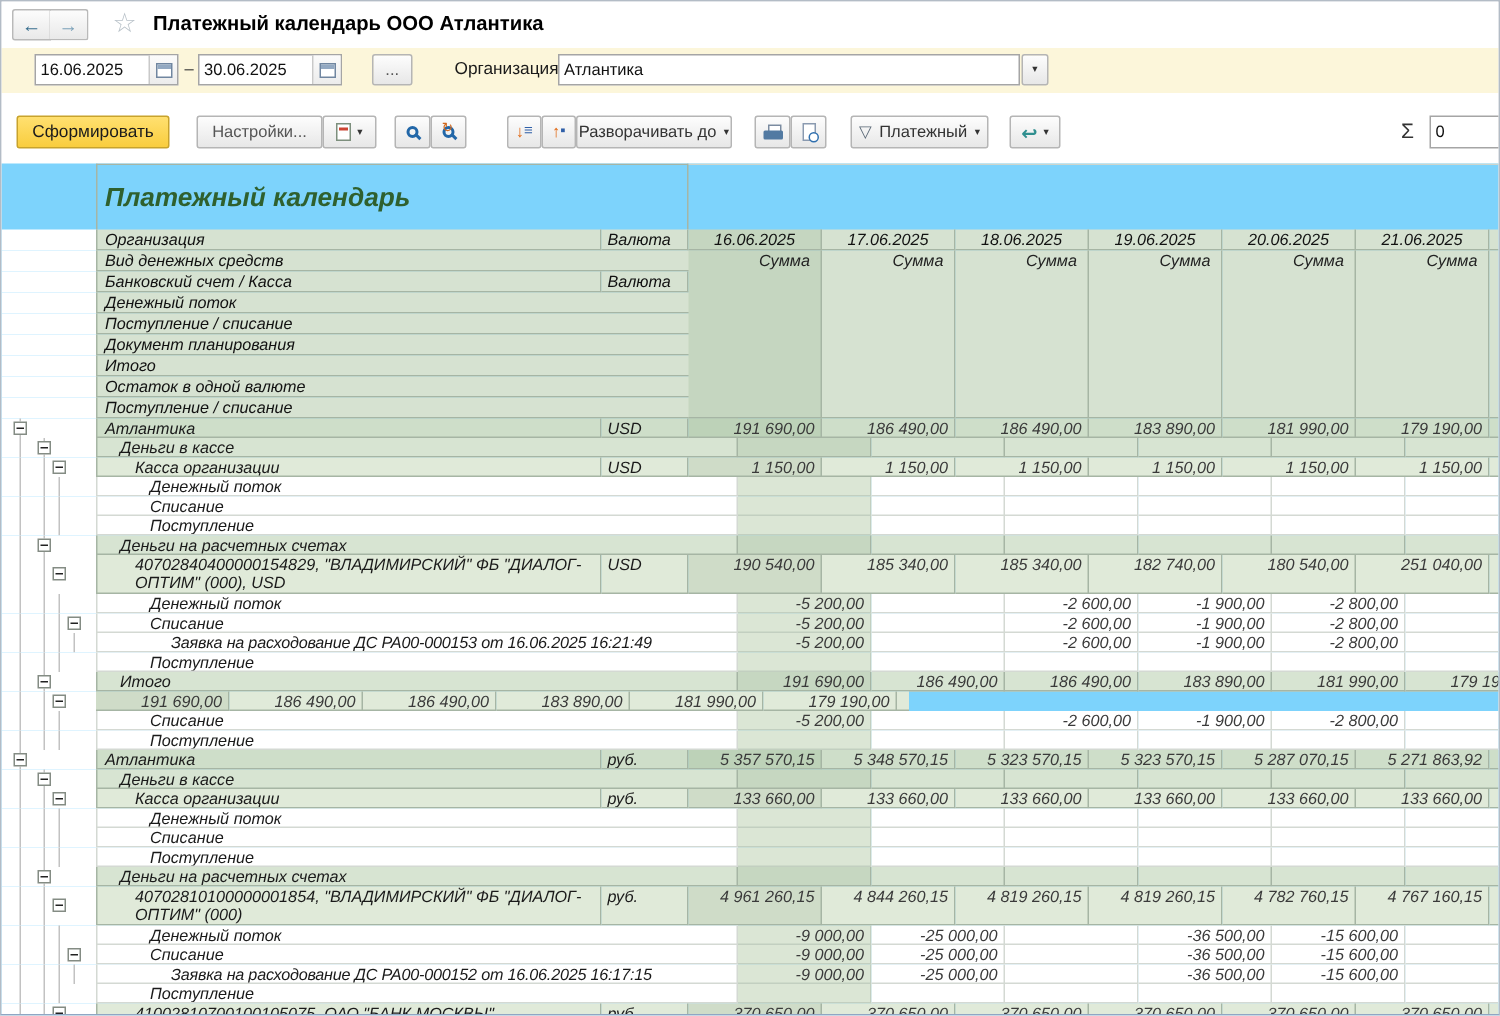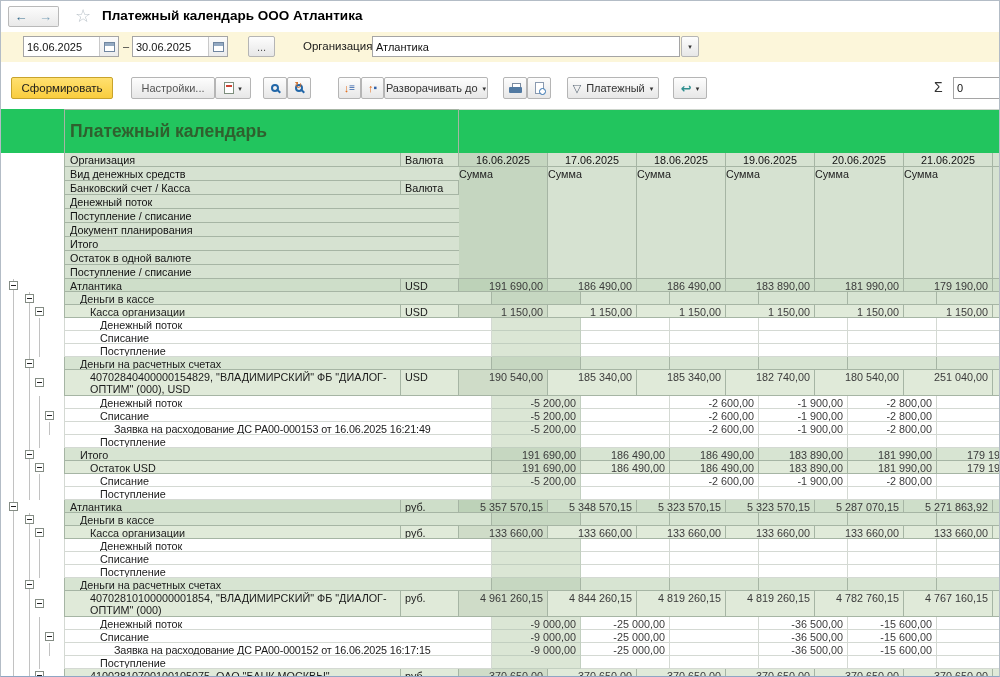--- a/index.html
+++ b/index.html
@@ -62,39 +62,39 @@
   .ic-print::after{content:"";position:absolute;left:0;bottom:0;width:13px;height:6px;background:#527aa2;border-radius:1px;}
   .ic-preview{width:9px;height:12px;background:#fff;border:1px solid #8a9ab0;position:relative;}
   .ic-preview::after{content:"";position:absolute;right:-3px;bottom:-2px;width:5px;height:5px;border:1.5px solid #2f6fae;border-radius:50%;background:#fff;}
   .btn-send{left:566px;width:92px;gap:5px;font-size:11px;}
   .funnel{font-size:11px;color:#5c6a78;line-height:1;}
   .btn-reply{left:672px;width:34px;gap:4px;}
   .reply{font-size:13px;color:#2f8f8f;font-weight:bold;line-height:1;}
   .sigma{position:absolute;left:933px;top:17px;font-size:14px;color:#333;}
   .sum-field{left:952px;width:47px;}
   
-  .report{position:relative;height:567px;overflow:hidden;background:#22c55e;}
+  .report{position:relative;height:567px;overflow:hidden;background:#7dd3fc;font-style:italic;}
   .titleband{display:flex;height:44px;}
   .tree-sp{width:63px;flex:none;}
   .title-cell{width:395px;flex:none;border:1px solid var(--line-green);border-bottom:none;
     font-size:17.5px;font-weight:bold;color:var(--title-green);padding-left:5px;line-height:42px;}
   .title-right{flex:1;border-top:1px solid #cdd5cc;}
   .hdrblock{display:flex;}
   .hdr-left{width:458px;flex:none;}
   .hrow{display:flex;height:14px;}
   .cell{border-right:1px solid var(--bl);border-bottom:1px solid var(--bl);font-size:10.8px;line-height:12px;
     overflow:hidden;white-space:nowrap;padding-top:1px;--bl:var(--line-white);}
   .hcell{background:var(--hdr);--bl:var(--line-green);color:#111;}
   .label{width:337px;flex:none;padding-left:5px;padding-right:2px;border-left:1px solid var(--bl);}
   .label.span{width:428px;}
   .cur{width:58px;flex:none;padding-left:4px;}
   .hdr-right{width:542px;flex:none;}
   .daterow,.sumrow{display:flex;}
   .dcell{width:89px;height:14px;flex:none;text-align:center;background:var(--hdr);--bl:var(--line-green);color:#111;}
-  .scell{width:89px;height:112px;flex:none;background:var(--hdr);--bl:var(--line-green);color:#222;}
+  .scell{width:89px;height:112px;flex:none;text-align:center;background:var(--hdr);--bl:var(--line-green);color:#222;padding-left:40px;}
   .dcell.first,.scell.first{background:var(--hdr-first);}
   .dcell.sliver,.scell.sliver{width:8px;border-right:none;text-indent:-50px;}
   
   .row{display:flex;height:13px;position:relative;}
   .row.dbl{height:26px;}
   .row.dbl .label{white-space:normal;line-height:12px;}
   .tree{width:63px;flex:none;position:relative;background:#fff;}
   .tline{position:absolute;top:0;bottom:0;width:1px;background:#c2c2c2;}
   .tline.l1{left:12px}.tline.l2{left:28px}.tline.l3{left:38px}.tline.l4{left:48px}
   .tbox{position:absolute;top:50%;margin-top:-5px;width:9px;height:9px;background:#fff;border:1px solid #848c84;}
@@ -463,21 +463,20 @@
           <div class="cell val bg-g2">181 990,00</div>
           <div class="cell val bg-g2">179 190,00</div>
           <div class="cell sliver bg-g2"></div>
         </div>
         <div class="row">
           <div class="tree">
             <div class="tline l1"></div>
             <div class="tline l2"></div>
             <div class="tbox l3"></div>
           </div>
-          <div class="cell label lvl3 bg-g3 span">Остаток USD</div>
           <div class="cell val bg-g3 hl">191 690,00</div>
           <div class="cell val bg-g3">186 490,00</div>
           <div class="cell val bg-g3">186 490,00</div>
           <div class="cell val bg-g3">183 890,00</div>
           <div class="cell val bg-g3">181 990,00</div>
           <div class="cell val bg-g3">179 190,00</div>
           <div class="cell sliver bg-g3"></div>
         </div>
         <div class="row">
           <div class="tree">

